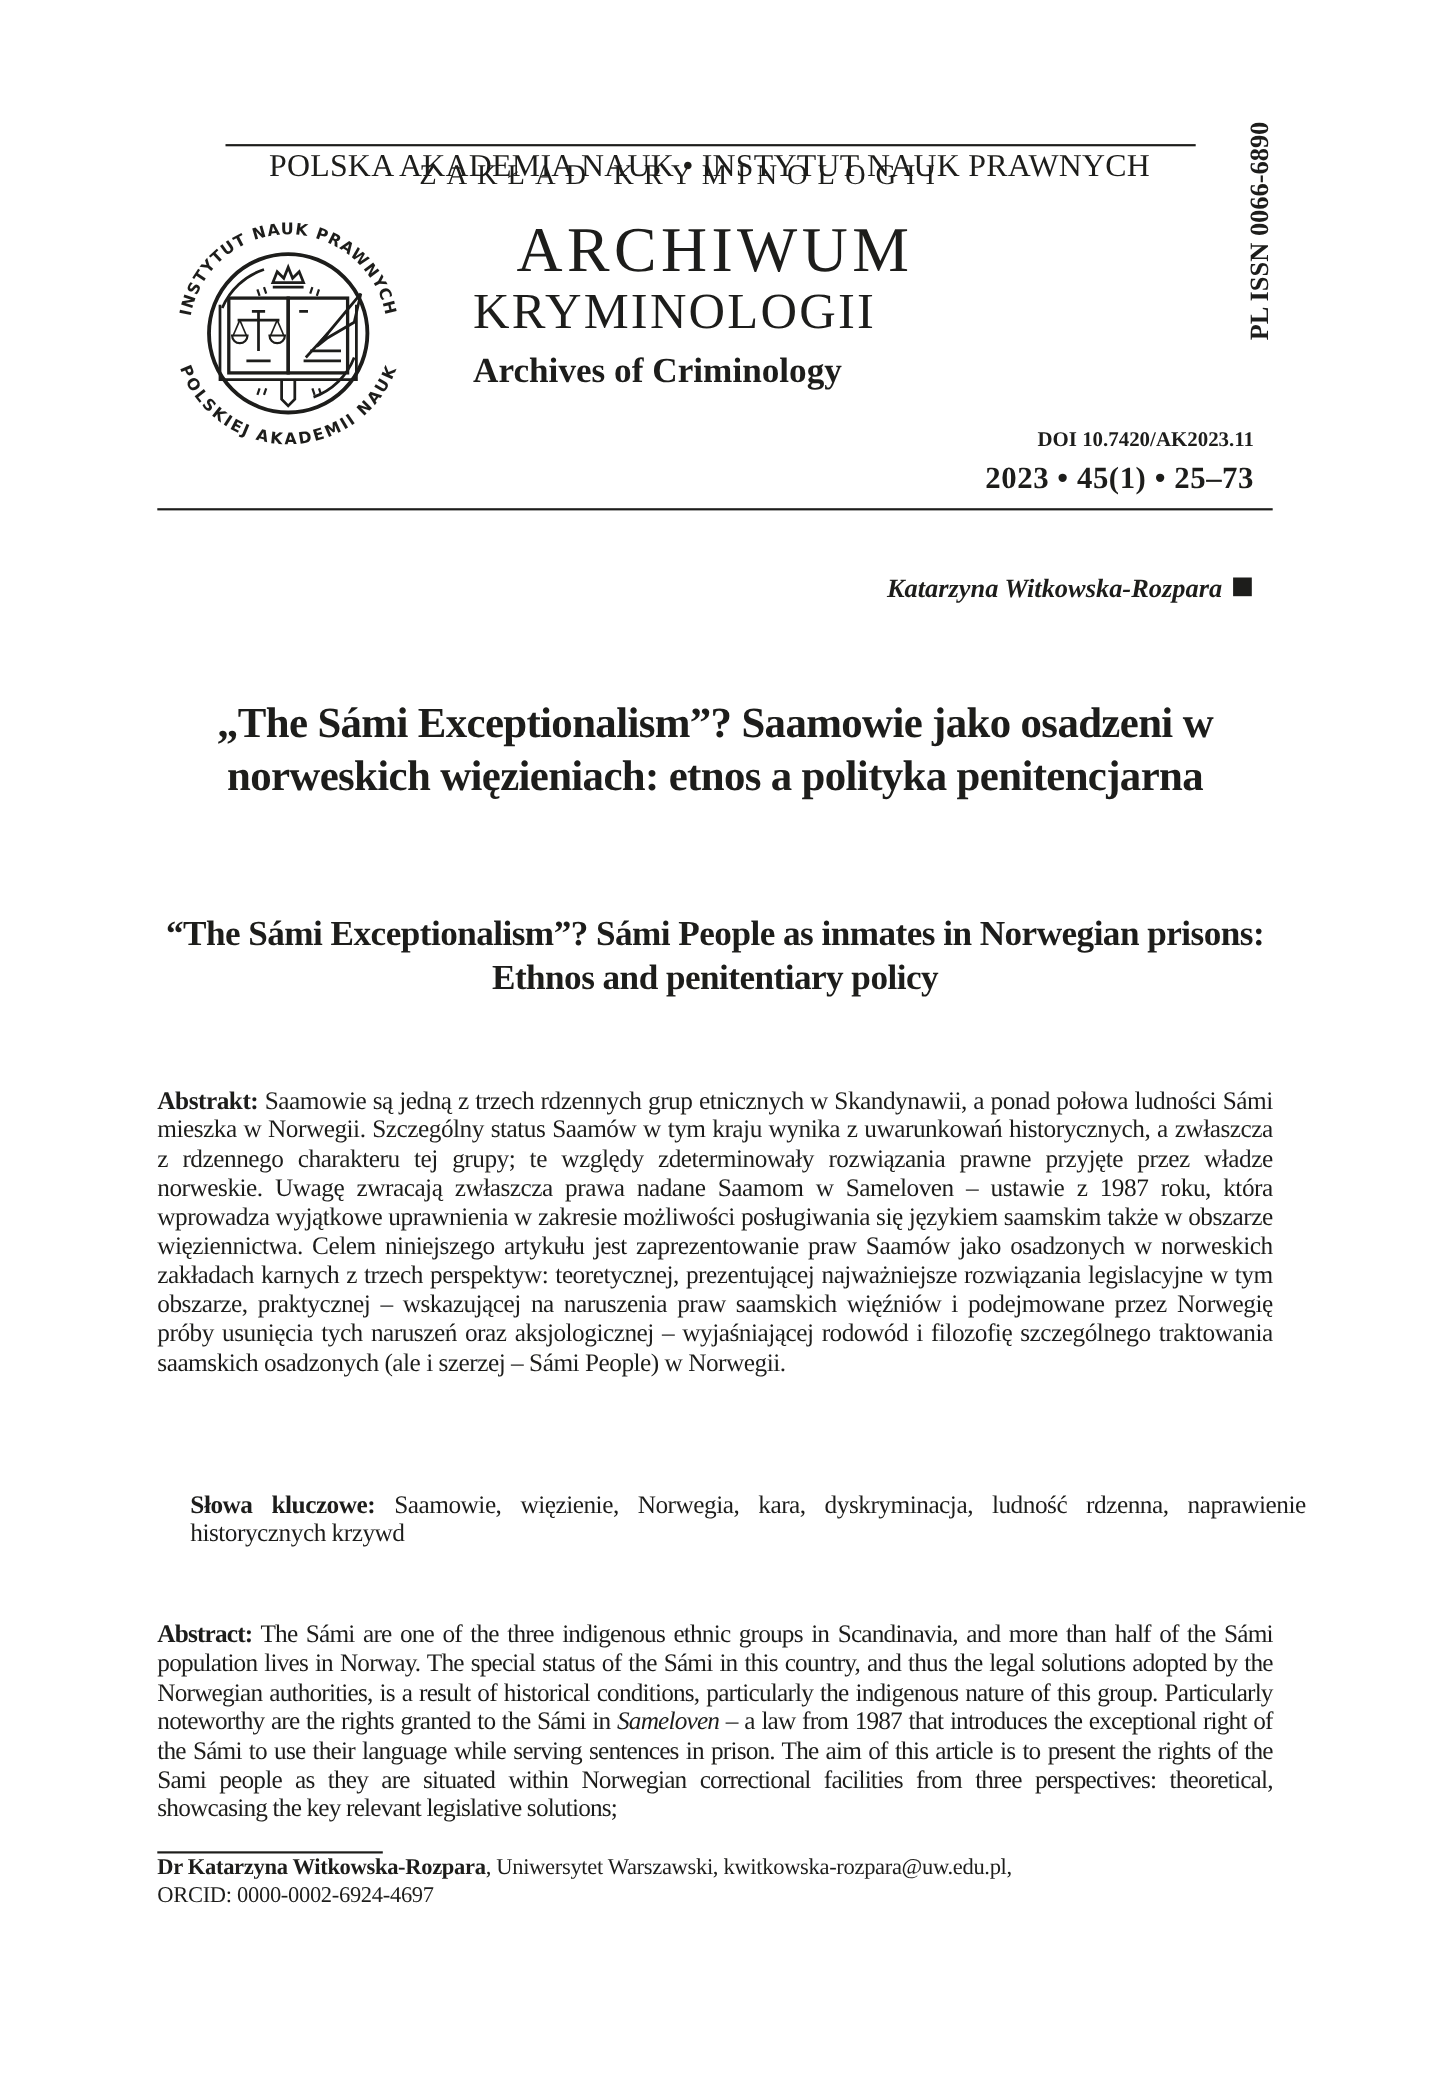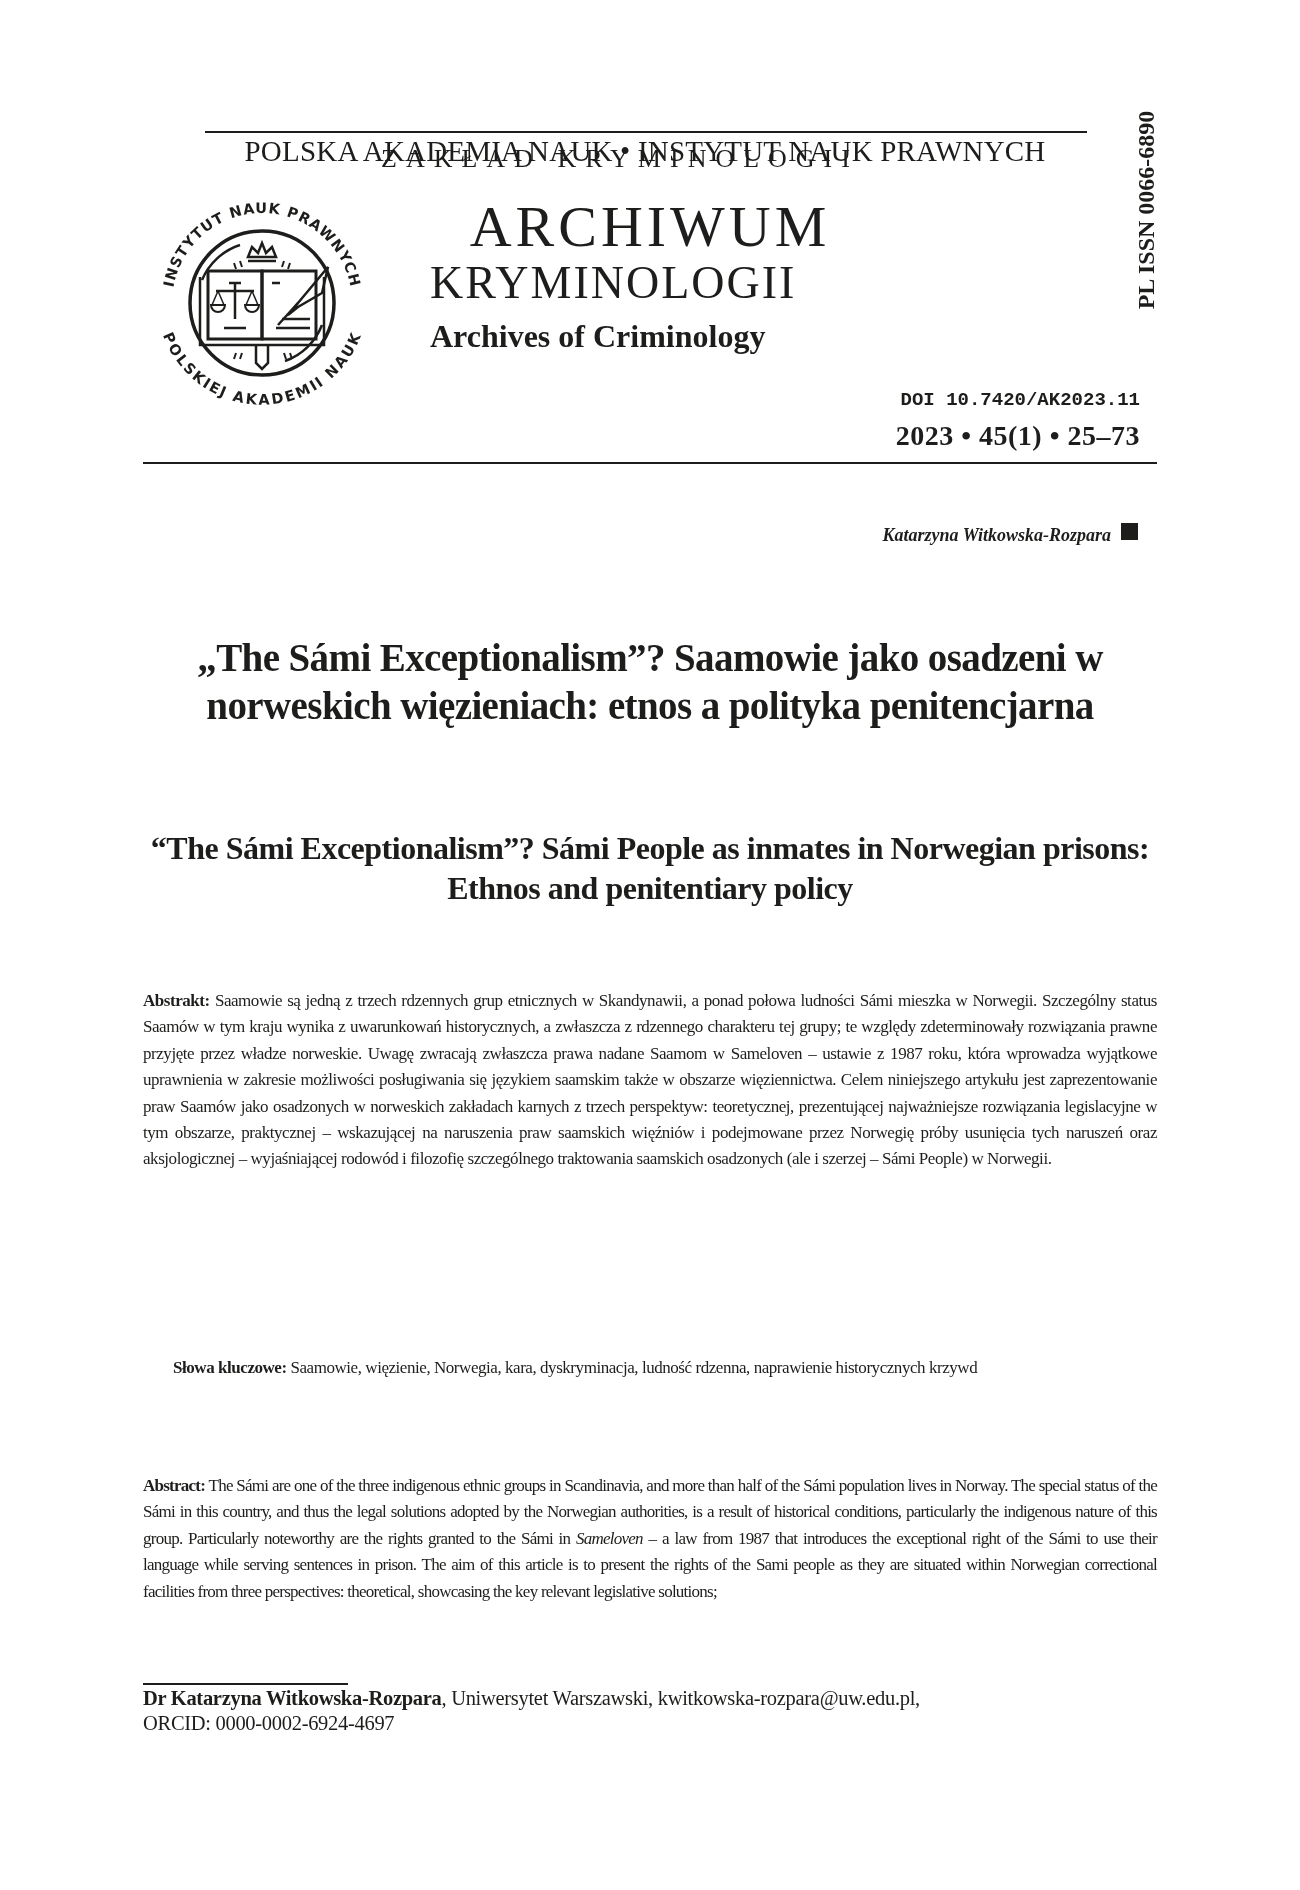--- a/index.html
+++ b/index.html
@@ -34,46 +34,46 @@
   }
   .issn {
     left: 1126px; top: 90px; width: 40px; height: 240px;
   }
   .issn span {
     position: absolute; left: 50%; top: 50%;
     transform: translate(-50%, -50%) rotate(-90deg);
     font-size: 24px; font-weight: bold; white-space: nowrap;
   }
   .doi {
-    right: 160px; top: 389px; font-size: 19px; font-weight: bold; white-space: nowrap; font-family: Liberation Mono, monospace;
+    right: 160px; top: 389px; font-size: 19px; font-weight: bold; white-space: nowrap;
   }
   .citation {
     right: 160px; top: 420px; font-size: 28px; font-weight: bold; white-space: nowrap; letter-spacing: 0.5px;
   }
   .author-top {
-    right: 162px; top: 523px; font-size: 18px; font-style: italic; font-weight: bold; white-space: nowrap; margin-left: 22px;
+    right: 162px; top: 523px; font-size: 24px; font-style: italic; font-weight: bold; white-space: nowrap; margin-left: 22px;
   }
   .author-square {
     display: inline-block; width: 17px; height: 17px; background: #1d1d1b;
     margin-left: 10px; vertical-align: 1px;
   }
 
   .title-pl {
     left: 150px; top: 634px; width: 1000px; text-align: center;
     font-size: 39px; font-weight: bold; line-height: 48px;
     letter-spacing: -0.6px;
   }
   .title-en {
     left: 150px; top: 828px; width: 1000px; text-align: center;
     font-size: 32px; font-weight: bold; line-height: 40px;
     letter-spacing: -0.5px;
   }
 
   .para {
-    left: 143px; width: 1014px; font-size: 17px; line-height: 26.4px;
+    left: 143px; width: 1014px; font-size: 23px; line-height: 26.4px;
     text-align: justify; letter-spacing: -0.45px;
   }
   .para b { font-weight: bold; }
   .abs-pl { top: 988px; }
   .keywords { top: 1355px; margin-left: 30px; }
   .abs-en { top: 1473px; letter-spacing: -0.75px; }
 
   .footnote-rule { left: 143px; top: 1683px; width: 205px; height: 2px; }
   .footnote {
     left: 143px; top: 1686px; width: 1014px; font-size: 20.5px; line-height: 25px;

